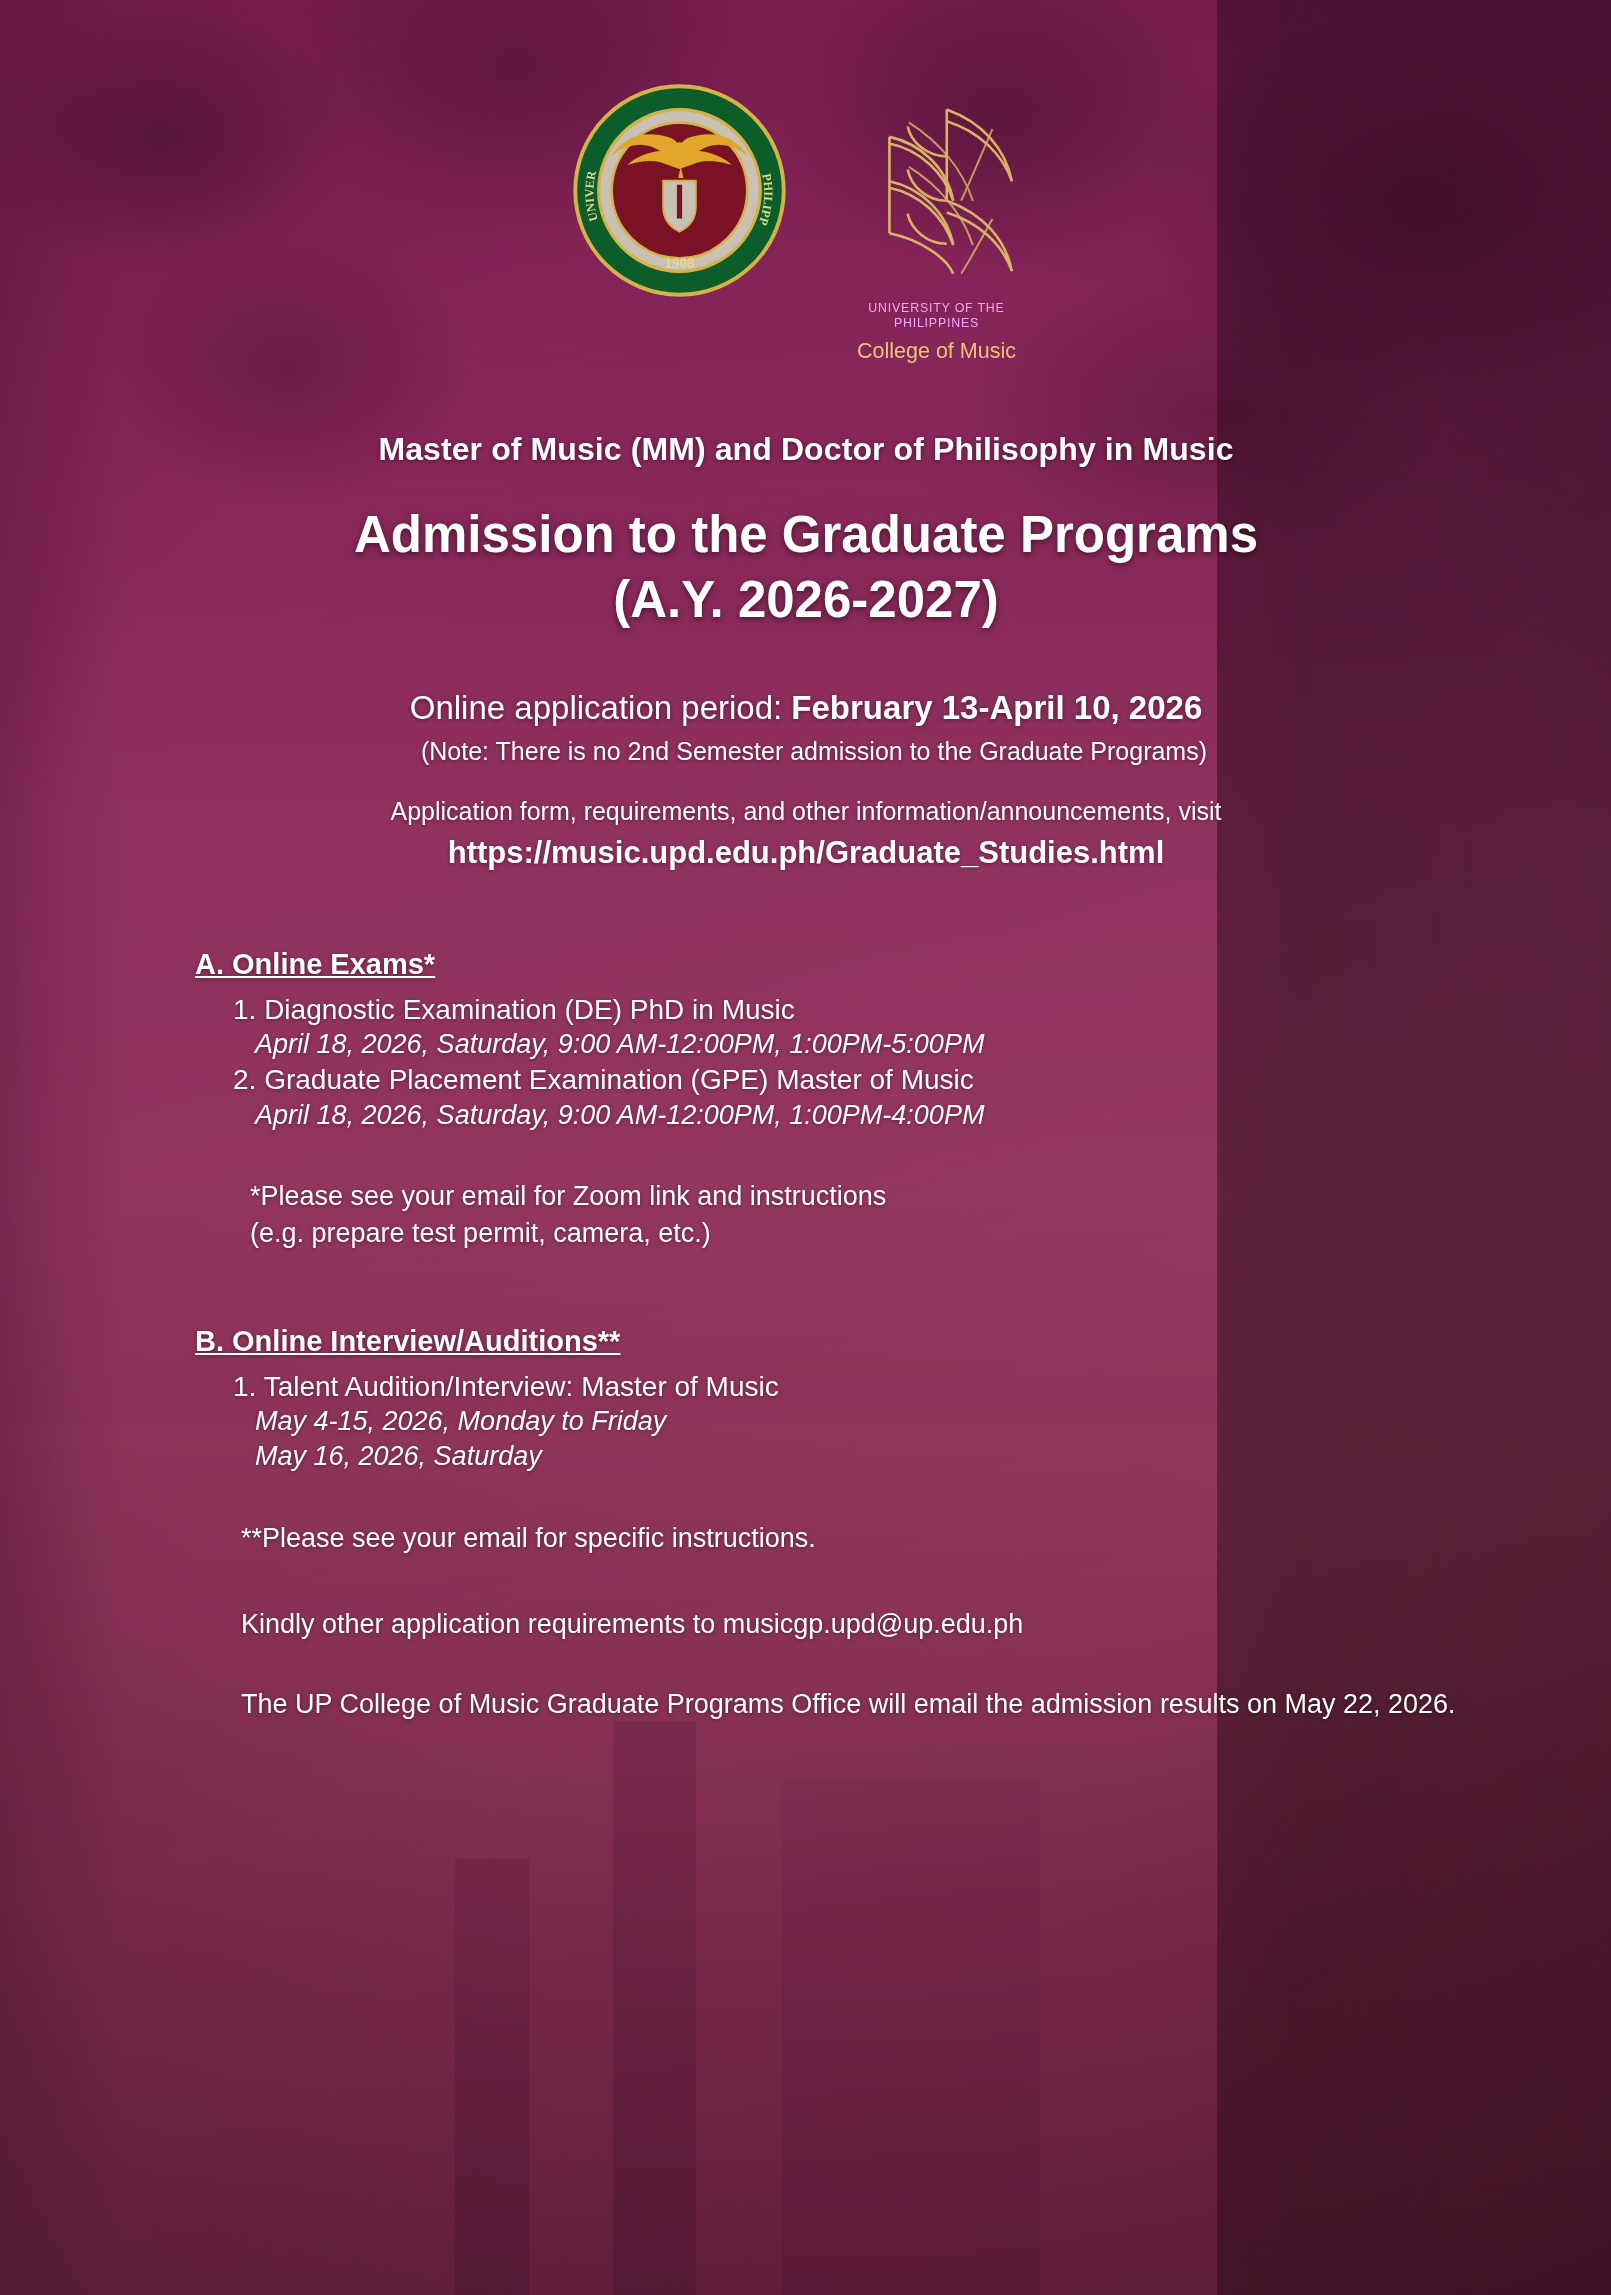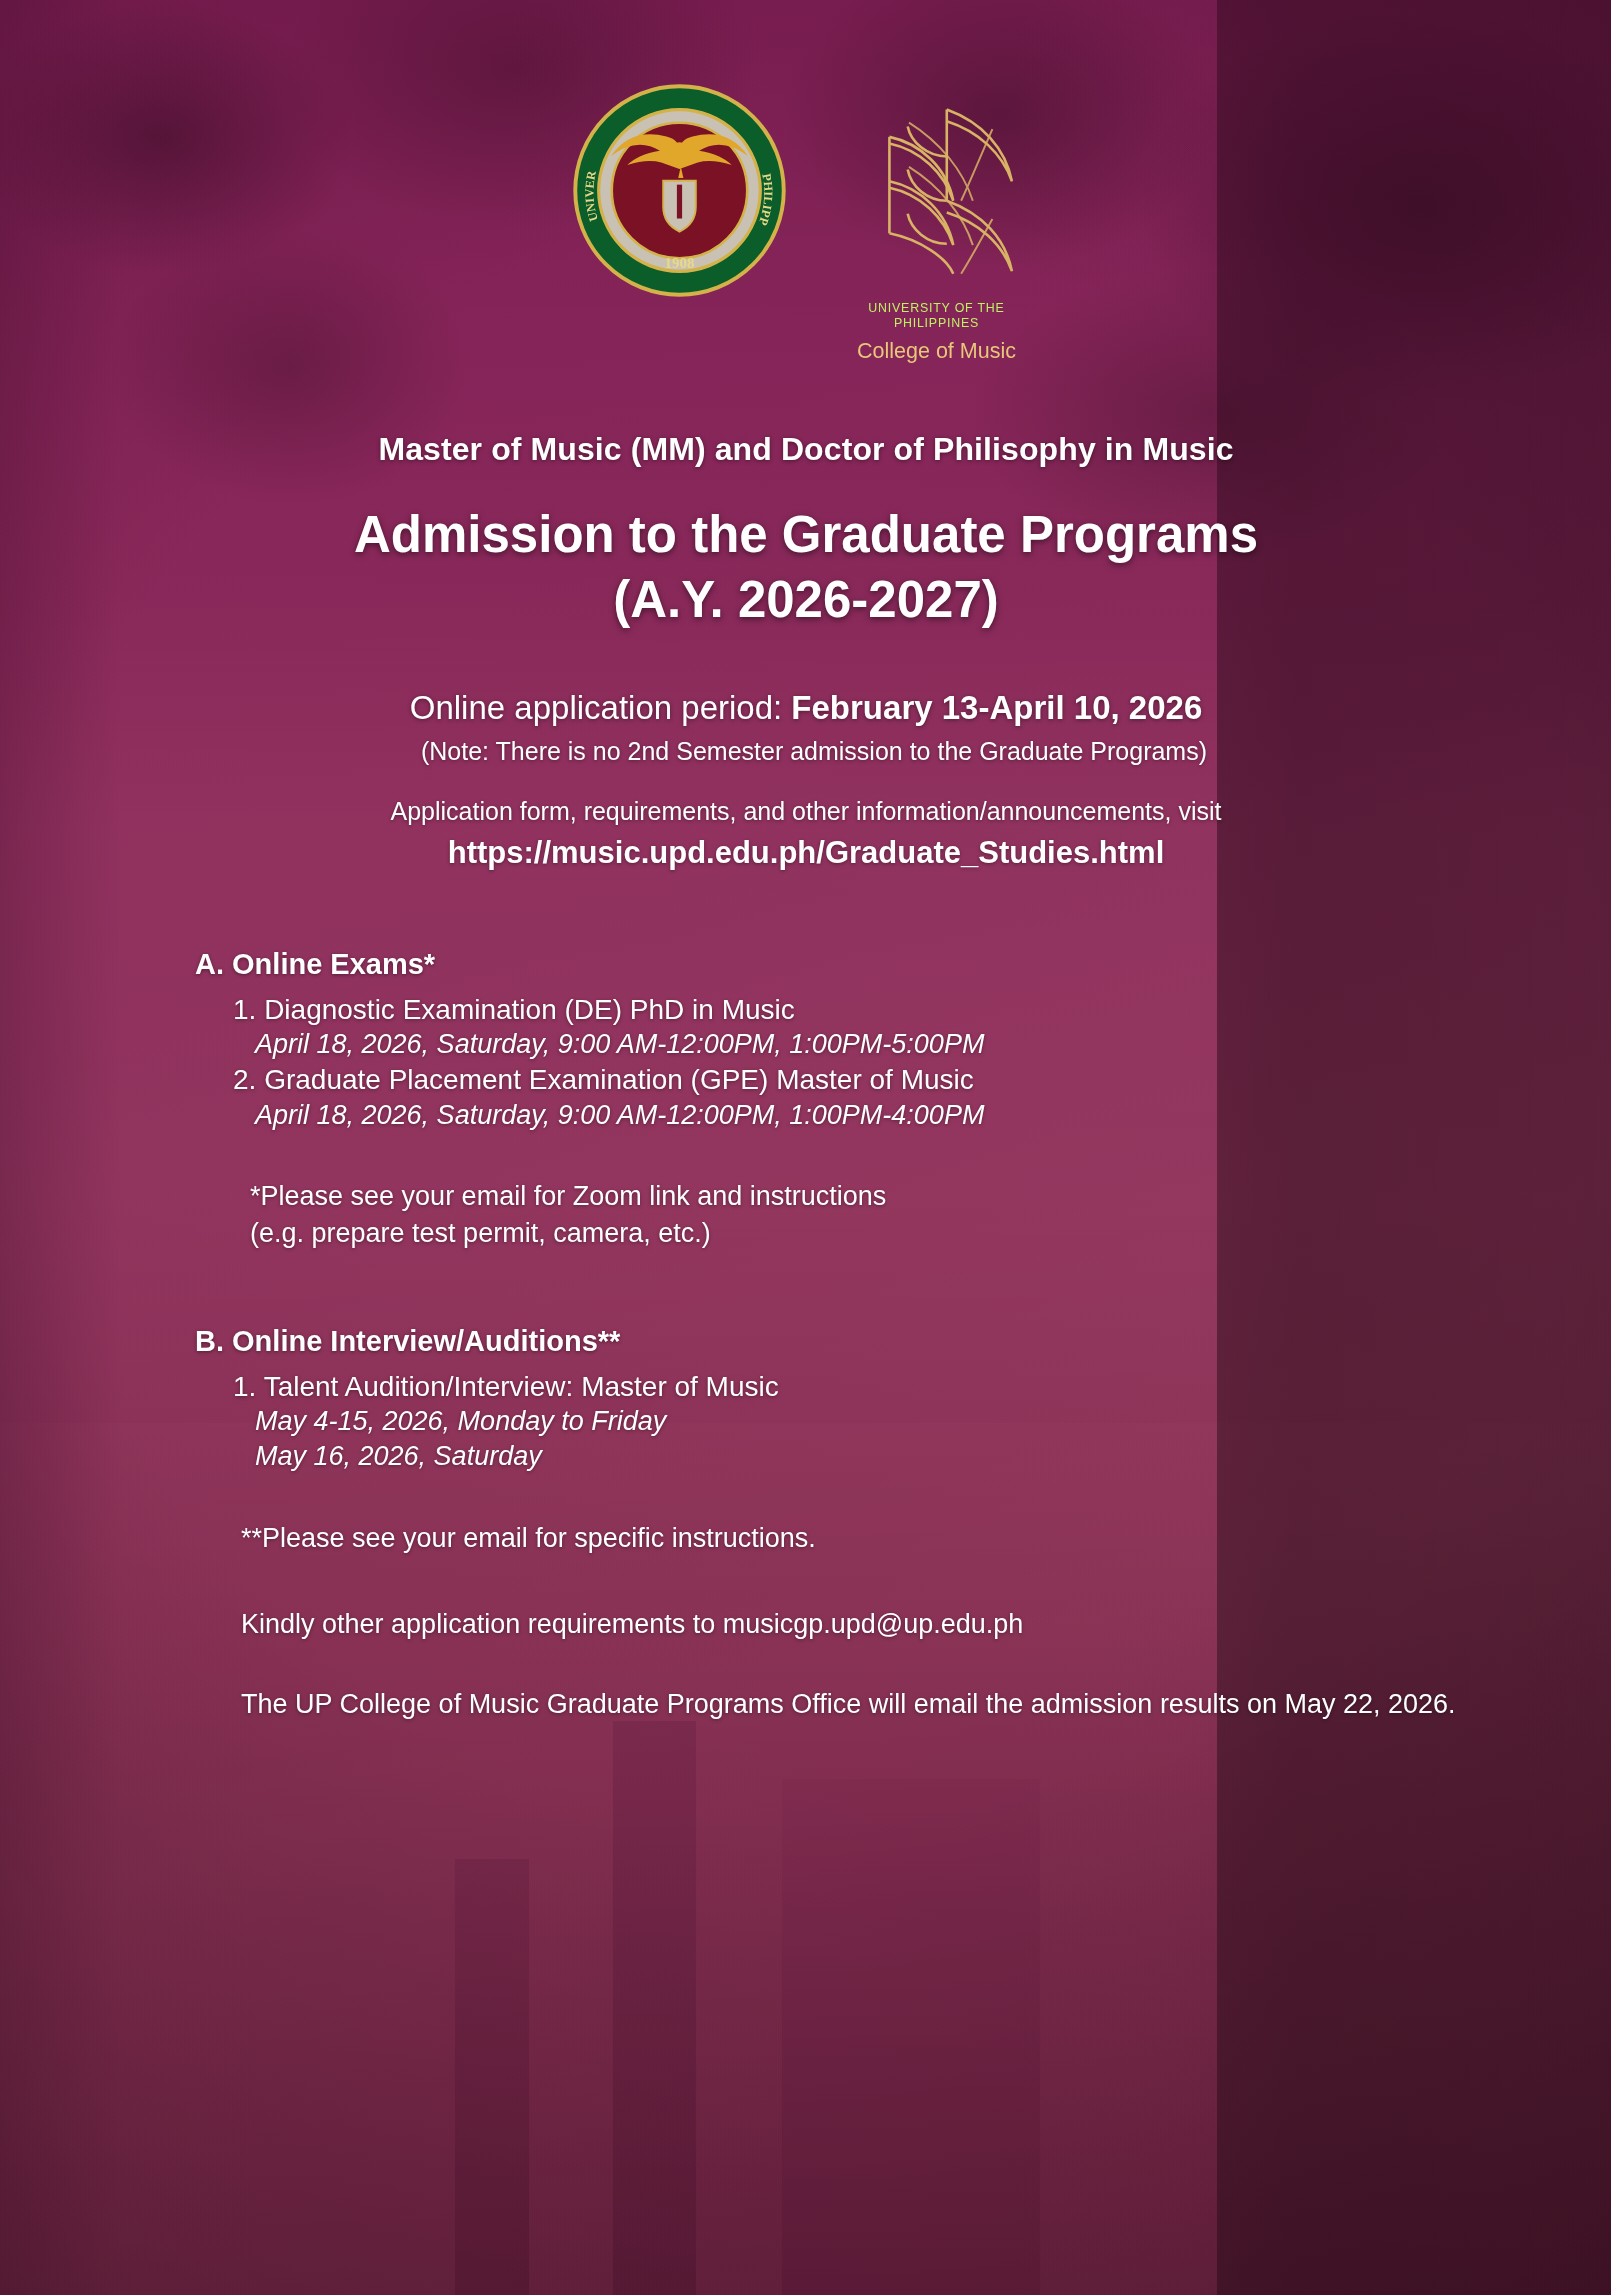--- a/index.html
+++ b/index.html
@@ -108,21 +108,21 @@
   }
   .music-logo {
     width: 208px;
     display: flex;
     flex-direction: column;
     align-items: center;
     padding-top: 19.5px;
   }
   .music-logo svg { display: block; }
   .music-logo .ml-sub {
-    color: #bef264;
+    color: #f0abfc;
     letter-spacing: 0.8px;
     font-size: 12.4px;
     margin-top: 9px;
     text-align: center;
     line-height: 1.25;
   }
   .music-logo .ml-name {
     color: #e8c77a;
     font-size: 21.5px;
     text-align: center;
@@ -181,20 +181,21 @@
   .section {
     margin-top: 77px;
     padding-left: 195px;
     padding-right: 78px;
   }
   .section.b { margin-top: 73px; }
   .section-head {
     font-size: 29px;
     font-weight: bold;
     text-shadow: 0 1.3px 3.9px rgba(0,0,0,0.45);
+    text-decoration: underline;
   }
   .item {
     margin-top: 13px;
     padding-left: 38px;
   }
   .item-main {
     font-size: 28px;
     text-shadow: 0 1.3px 3.9px rgba(0,0,0,0.4);
   }
   .item-date {

